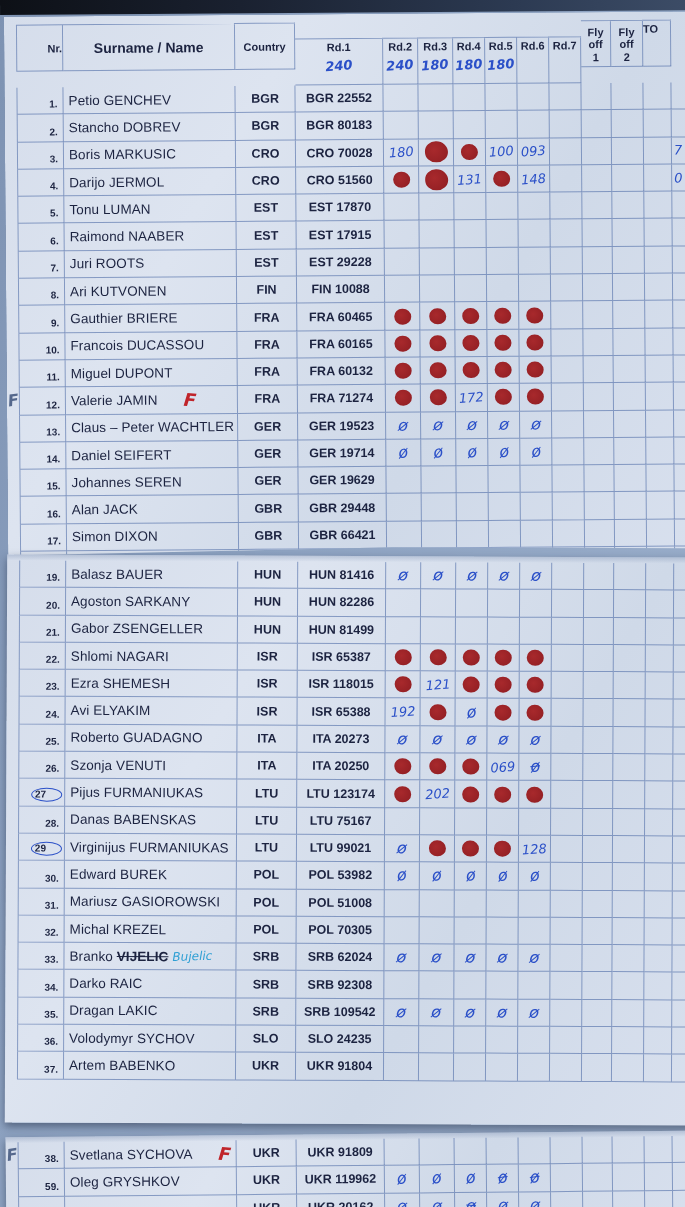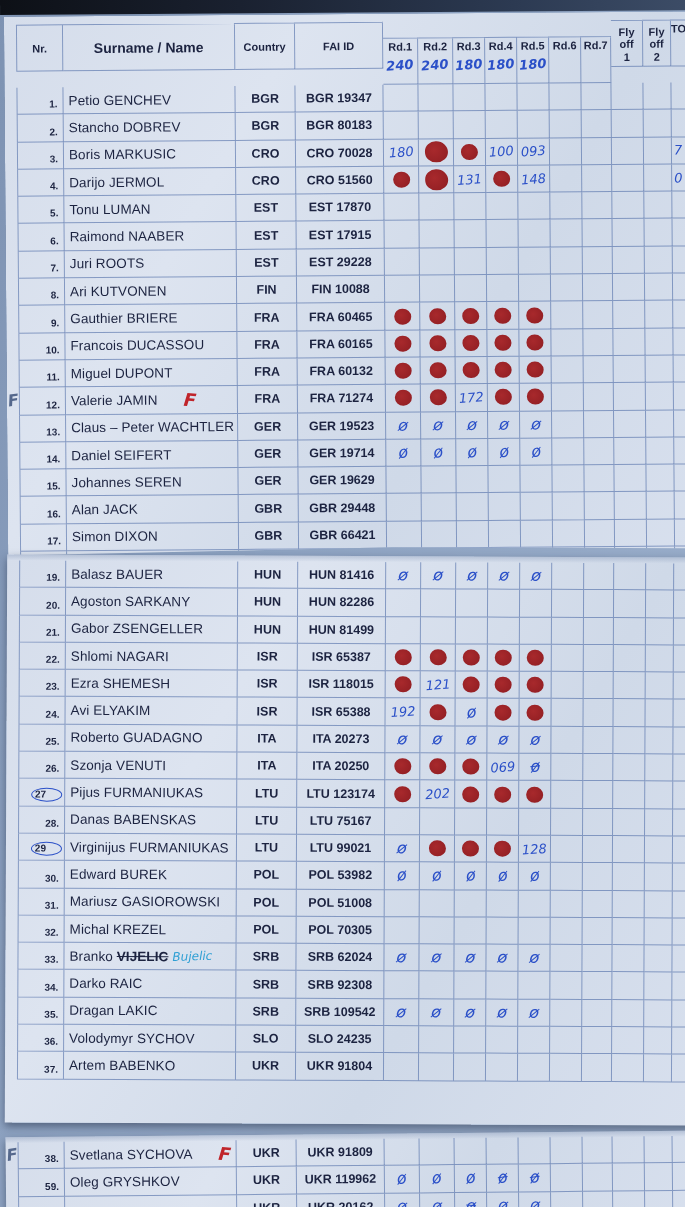--- a/index.html
+++ b/index.html
@@ -30,21 +30,21 @@
     grid-template-columns:47px 172px 60px 88px 35px 35px 32px 32px 32px 32px 30px 32px 28px 42px;
     width:697px;
   }
   .hdr .cell { height:47px; }
   .cell {
     border:1px solid rgba(75,105,165,.6); border-top:none; border-left:none;
     height:27.3px; position:relative;
     display:flex; align-items:center; justify-content:center;
     color:#1c2340; overflow:visible;
   }
-  .row .cell:first-child, .hdr .cell:first-child { border-left:1px solid rgba(75,105,165,.6); }
+  .row .cell:first-child, .hdr .cell:first-child { border-left:1px solid rgba(75,105,165,.6);align-items:flex-end; }
   .hdr .cell { border-top:1px solid rgba(75,105,165,.6); }
   .hdr .cell { font-weight:bold; font-size:11px; text-align:center; line-height:1.1; flex-direction:column; }
   .hdr .lbl { padding-top:2px; }
   .hdr .c-rd { justify-content:flex-start;margin-top:16px; }
   .limit { font-size:11px; margin-top:6px; }
   .c-name { justify-content:flex-start; padding-left:5px; }
   .nr-text { font-size:10px; font-weight:bold; align-self:flex-end; margin-bottom:4px; margin-left:auto; margin-right:5px; }
   .circled { border:1.5px solid #2b50c8; border-radius:50%; padding:0 15px 1px 3px; margin-right:2px; }
   .name-text { font-size:13.5px; letter-spacing:.1px; white-space:nowrap; }
   .struck { text-decoration:line-through;font-weight:bold; }
@@ -74,23 +74,20 @@
     <div class="hdr">
       <div class="cell">
           <span class="lbl">Nr.</span>
         </div>
       <div class="cell">
           <span class="lbl hdr-name">Surname / Name</span>
         </div>
       <div class="cell">
           <span class="lbl">Country</span>
         </div>
-      <div class="cell">
-          <span class="lbl">FAI ID</span>
-        </div>
 
       <div class="cell c-rd">
           <span class="lbl">Rd.1</span>
           <span class="hw limit">240</span>
         </div>
         <div class="cell c-rd">
           <span class="lbl">Rd.2</span>
           <span class="hw limit">240</span>
         </div>
         <div class="cell c-rd">
@@ -126,21 +123,21 @@
           <div class="cell">
             <span class="nr-text">1.</span>
           </div>
           <div class="cell c-name">
             <span class="name-text">Petio GENCHEV</span>
           </div>
           <div class="cell">
             <span class="country-text">BGR</span>
           </div>
           <div class="cell">
-            <span class="fai-text">BGR 19347</span>
+            <span class="fai-text">BGR 22552</span>
           </div>
           <div class="cell"></div>
           <div class="cell"></div>
           <div class="cell"></div>
           <div class="cell"></div>
           <div class="cell"></div>
           <div class="cell"></div>
           <div class="cell"></div>
           <div class="cell"></div>
           <div class="cell"></div>

